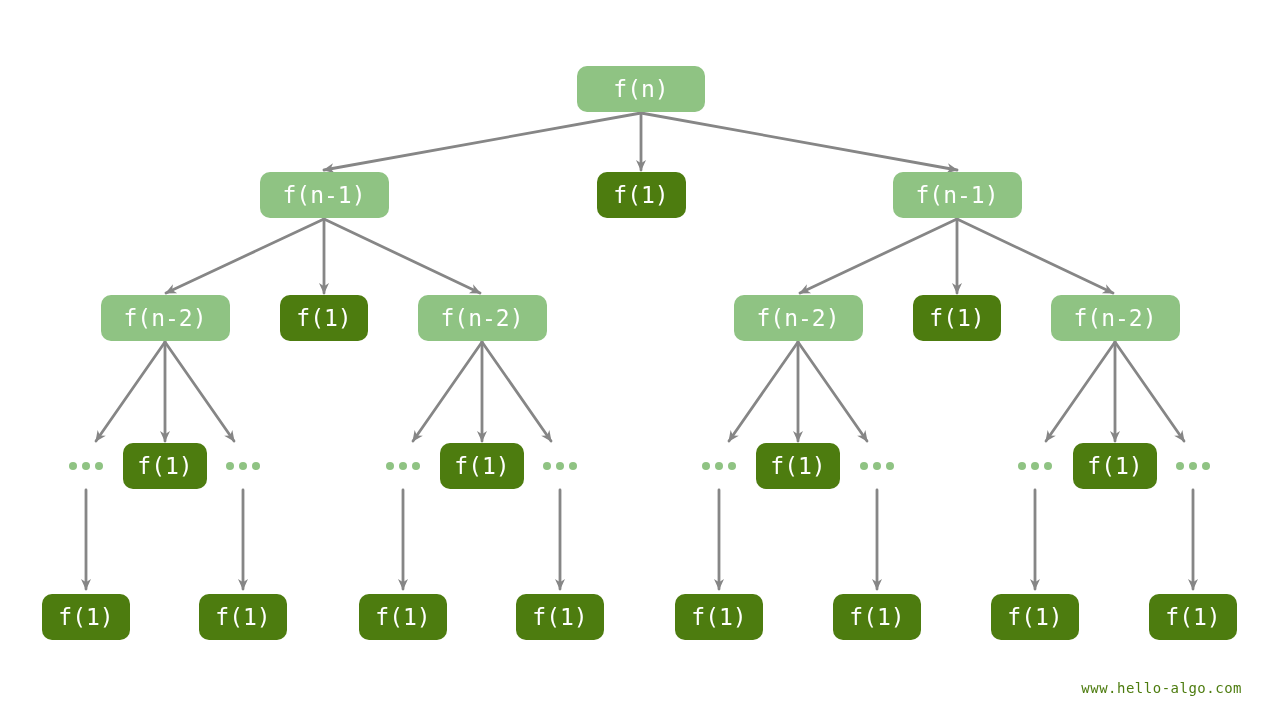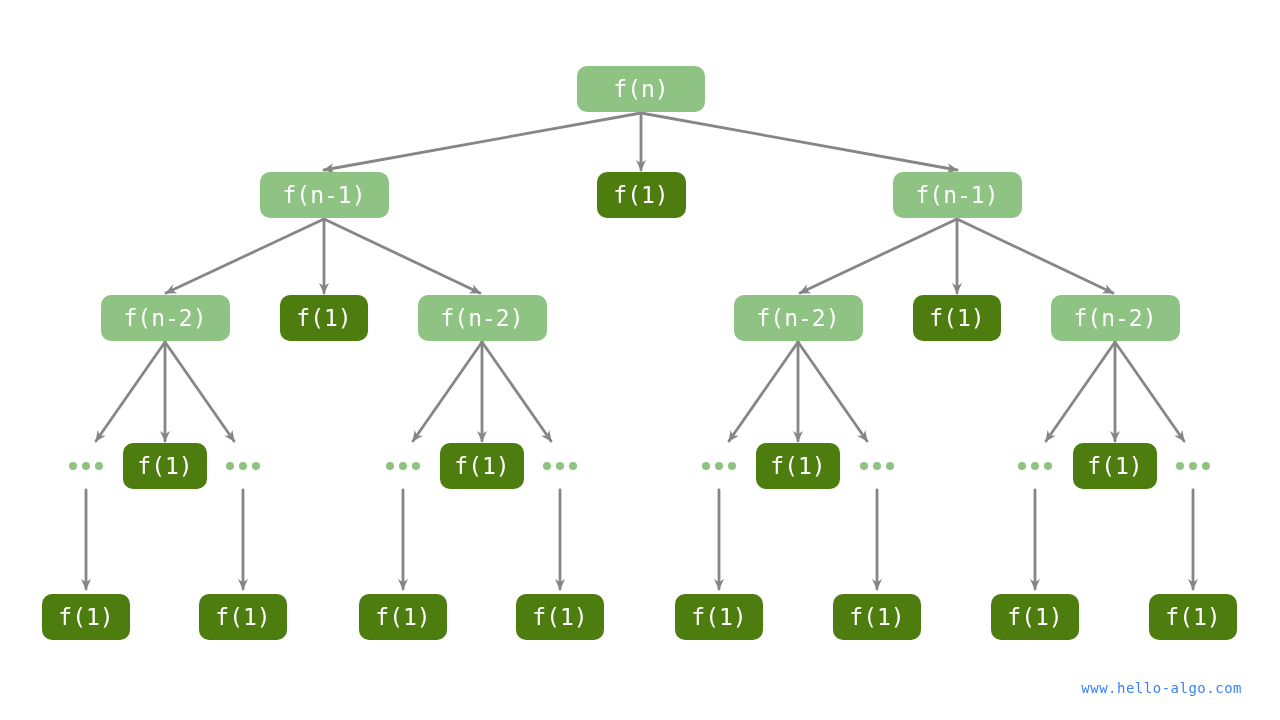--- a/index.html
+++ b/index.html
@@ -48,21 +48,21 @@
     width: 8px;
     height: 8px;
     border-radius: 50%;
     background: #8FC383;
   }
   .watermark {
     position: absolute;
     right: 38px;
     bottom: 24px;
     font-size: 14px;
-    color: #3b82f6;
+    color: #4d7c0f;
     letter-spacing: 0.5px;
   }
 </style>
 </head>
 <body>
 
 <div id="canvas">
   <svg id="edges" viewBox="0 0 1280 720">
     <defs>
       <marker id="arrowhead" markerUnits="userSpaceOnUse" markerWidth="14" markerHeight="12" refX="11" refY="6" orient="auto">

